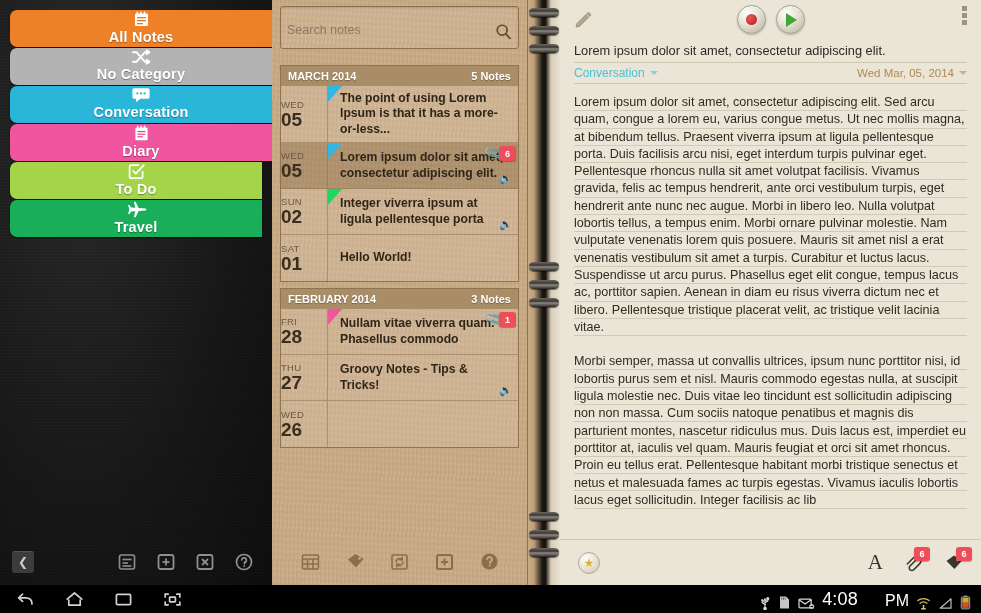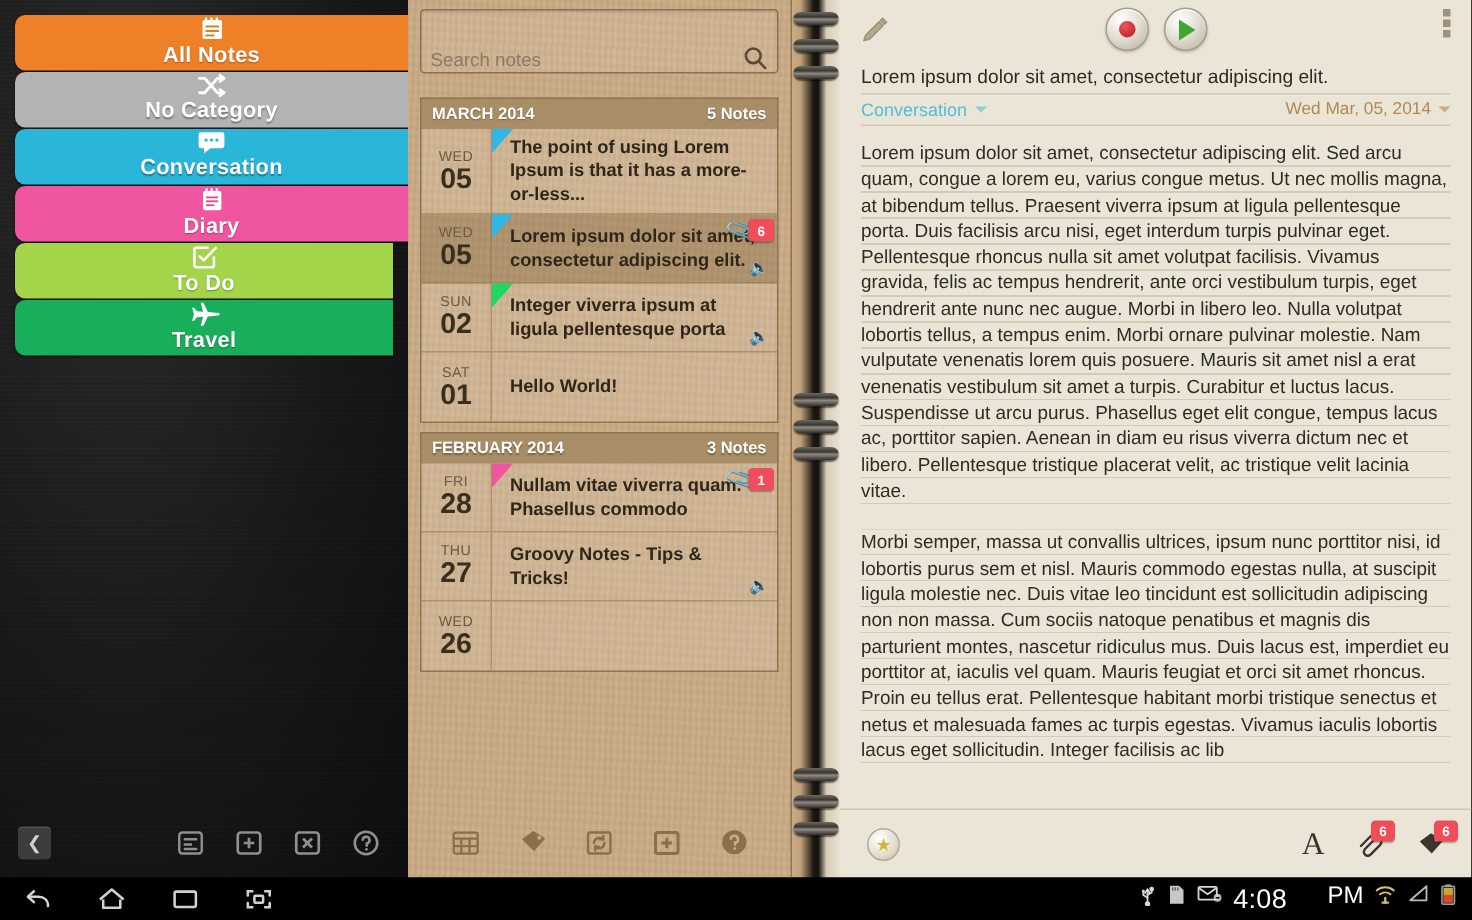--- a/index.html
+++ b/index.html
@@ -69,21 +69,21 @@
     background:
       repeating-linear-gradient(92deg, rgba(120,90,55,.05) 0 2px, rgba(255,255,255,.03) 2px 4px),
       repeating-linear-gradient(3deg, rgba(120,90,55,.04) 0 3px, rgba(255,255,255,.02) 3px 6px),
       #c9ab85;
     border-right: 1px solid #8e7451;
   }
   .search-wrap { padding: 6px 8px 4px 8px; }
   .search-box {
     height: 43px; border: 1px solid #8a7152; border-radius: 3px;
     background: rgba(255,255,255,.10);
-    display: flex; align-items: flex-end; padding: 1px 6px;
+    display: flex; align-items: flex-start; padding: 16px 6px;
     box-shadow: inset 0 1px 2px rgba(0,0,0,.13);
   }
   .search-input {
     flex: 1; background: transparent; border: 0; outline: 0;
     font-family: "Liberation Sans", sans-serif;
     font-size: 12.5px; color: #6b5a42;
   }
   .search-input::placeholder { color: #8b7a63; }
   .search-icon { color: #5d4a33; font-size: 15px; display:flex; }
 
@@ -99,21 +99,21 @@
   .month-group { margin-bottom: 6px; }
   .note-rows { border: 1px solid #8e7451; border-top: none; }
   .note-row {
     position: relative; display: flex; min-height: 46px;
     background: rgba(255,255,255,.12);
     border-bottom: 1px solid rgba(142,116,81,.55);
   }
   .note-row:last-child { border-bottom: none; }
   .note-row.selected { background: rgba(120,92,58,.30); }
   .note-date {
-    width: 47px; flex: none; text-align: center;
+    width: 47px; flex: none; 
     display: flex; flex-direction: column; justify-content: center;
     border-right: 1px solid rgba(142,116,81,.55);
     color: #4a3b27;
   }
   .note-dow { font-size: 9.5px; letter-spacing: .3px; color: #6b5a42; }
   .note-day { font-size: 19px; font-weight: bold; line-height: 1.02; color: #3a2e1e; }
   .note-main { position: relative; flex: 1; padding: 5px 8px 5px 12px; display:flex; align-items:center; }
   .note-title {
     font-size: 12.2px; line-height: 1.26; font-weight: bold; color: #2f2619;
     max-width: 168px;
@@ -240,21 +240,21 @@
 
   
   .sysbar {
     position: absolute; left: 0; bottom: 0; width: 981px; height: 28px;
     background: #000;
     display: flex; align-items: center;
   }
   .nav-btns { display: flex; align-items: center; gap: 27px; margin-left: 14px; }
   .nav-btn { width: 22px; height: 18px; color: #cfd2d4; display:flex; align-items:center; justify-content:center; }
   .nav-btn svg { display:block; }
-  .sys-right { margin-left: auto; margin-right: 10px; display: flex; align-items: flex-start; gap: 7px; }
+  .sys-right { margin-left: auto; margin-right: 10px; display: flex; align-items: flex-end; gap: 7px; }
   .sys-icon { color: #d6d9db; display:flex; align-items:center; }
   .sys-clock { color: #fff; font-size: 18px; letter-spacing: .2px; }
   .sys-ampm { color: #fff; font-size: 16px; margin-left: 20px; }
 </style>
 </head>
 <body>
 
 <div id="app">
 
   <div class="cat-panel">

